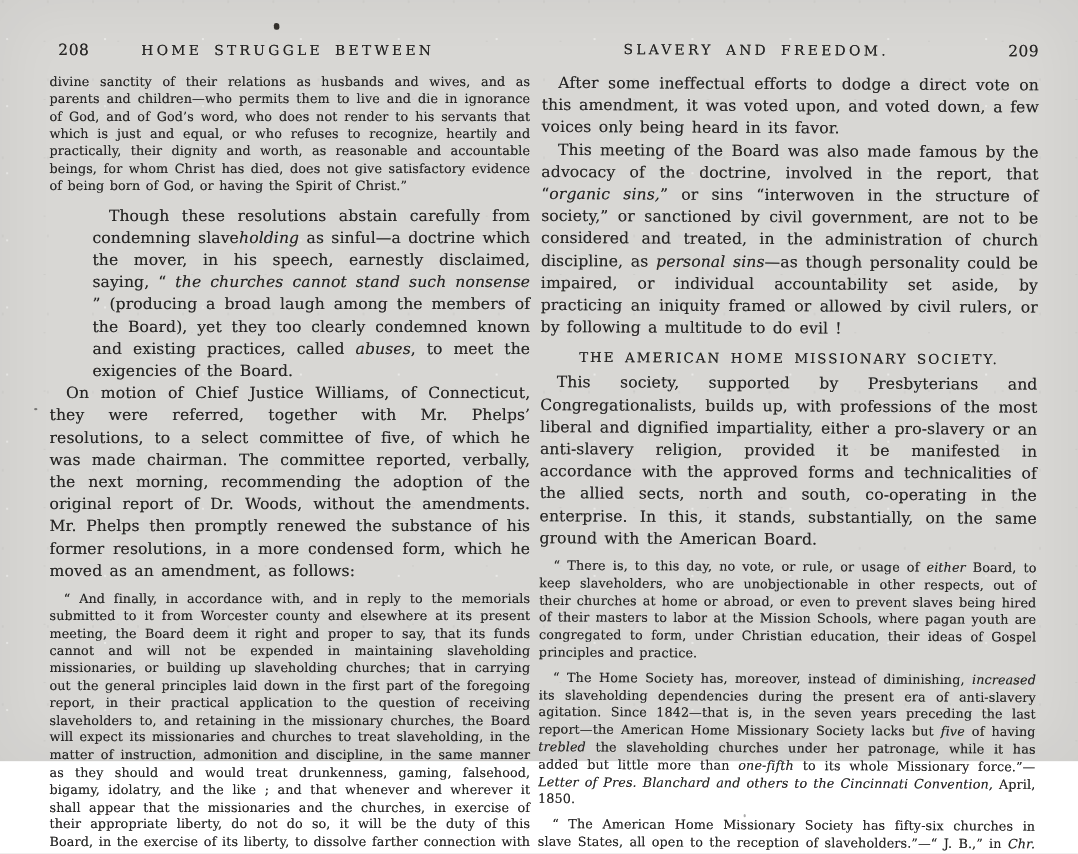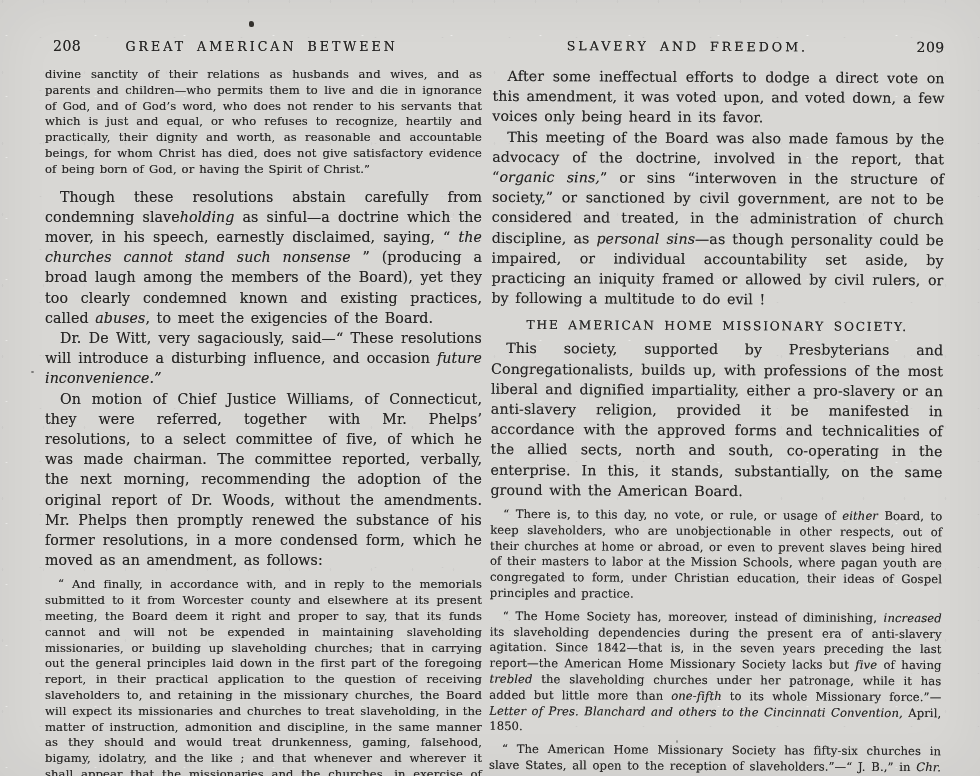--- a/index.html
+++ b/index.html
@@ -3,21 +3,21 @@
 <meta charset="utf-8">
 <style>
   html, body {
     margin: 0; padding: 0;
     width: 980px; height: 776px;
     overflow: hidden;
     font-family: "DejaVu Serif", "Liberation Serif", serif;
   }
   .spread {
     position: relative;
-    width: 980px; height: 776px;
+    width: 980px; height: 692px;
     background-color: #d8d7d4;
     background-image:
       radial-gradient(rgba(0,0,0,0.05) 0.6px, transparent 1.1px),
       radial-gradient(rgba(0,0,0,0.035) 0.6px, transparent 1.1px),
       radial-gradient(rgba(255,255,255,0.55) 0.7px, transparent 1.2px);
     background-size: 67px 53px, 41px 71px, 89px 61px;
     background-position: 7px 11px, 23px 37px, 51px 5px;
     box-shadow: inset 0 0 60px rgba(0,0,0,0.05);
     color: #262524;
   }
@@ -50,21 +50,21 @@
   .block { margin: 0; text-shadow: 0 0 0.35px rgba(20,20,20,0.5); }
   .block-body {
     font-size: 14.2px; line-height: 20.2px;
     text-indent: 15px; word-spacing: 0.14em; letter-spacing: 0.1px;
   }
   .block-small {
     font-size: 11.6px; line-height: 15.8px;
     text-indent: 13px; word-spacing: 0.1em; letter-spacing: 0.1px;
     margin-top: 7px;
   }
-  .block-small + .block-body { margin-top: 9px; }
+  .block-small + .block-body { margin-top: 9px; margin-left: 39px; }
   .noindent { text-indent: 0; }
 
   .section-heading {
     text-align: center;
     font-size: 12.2px; letter-spacing: 1.8px; word-spacing: 3px;
     margin: 10px 0 6px 0;
     text-shadow: 0 0 0.4px rgba(0,0,0,0.6);
     white-space: nowrap;
   }
 
@@ -91,26 +91,25 @@
 
 <div class="spread">
 
   <div class="ink-speck"></div>
   <div class="margin-dot"></div>
   <div class="bottom-dot"></div>
 
   <div class="page page-left">
     <div class="page-header">
       <span class="page-number">208</span>
-      <span class="running-head">GREAT AMERICAN BETWEEN</span>
+      <span class="running-head">HOME STRUGGLE BETWEEN</span>
     </div>
     <div class="text-column" id="left-col">
         <p class="block block-small noindent"><span>divine sanctity of their relations as husbands and wives, and as parents and children—who permits them to live and die in ignorance of God, and of God’s word, who does not render to his servants that which is just and equal, or who refuses to recognize, heartily and practically, their dignity and worth, as reasonable and accountable beings, for whom Christ has died, does not give satisfactory evidence of being born of God, or having the Spirit of Christ.”</span></p>
         <p class="block block-body"><span>Though these resolutions abstain carefully from condemning slave</span><i>holding</i><span> as sinful—a doctrine which the mover, in his speech, earnestly disclaimed, saying, “ </span><i>the churches cannot stand such nonsense</i><span> ” (producing a broad laugh among the members of the Board), yet they too clearly condemned known and existing practices, called </span><i>abuses</i><span>, to meet the exigencies of the Board.</span></p>
-        <p class="block block-body"><span>Dr. De Witt, very sagaciously, said—“ These resolutions will introduce a disturbing influence, and occasion </span><i>future inconvenience.”</i></p>
         <p class="block block-body"><span>On motion of Chief Justice Williams, of Connecticut, they were referred, together with Mr. Phelps’ resolutions, to a select committee of five, of which he was made chairman.  The committee reported, verbally, the next morning, recommending the adoption of the original report of Dr. Woods, without the amendments.  Mr. Phelps then promptly renewed the substance of his former resolutions, in a more condensed form, which he moved as an amendment, as follows:</span></p>
         <p class="block block-small"><span>“ And finally, in accordance with, and in reply to the memorials submitted to it from Worcester county and elsewhere at its present meeting, the Board deem it right and proper to say, that its funds cannot and will not be expended in maintaining slaveholding missionaries, or building up slaveholding churches; that in carrying out the general principles laid down in the first part of the foregoing report, in their practical application to the question of receiving slaveholders to, and retaining in the missionary churches, the Board will expect its missionaries and churches to treat slaveholding, in the matter of instruction, admonition and discipline, in the same manner as they should and would treat drunkenness, gaming, falsehood, bigamy, idolatry, and the like ; and that whenever and wherever it shall appear that the missionaries and the churches, in exercise of their appropriate liberty, do not do so, it will be the duty of this Board, in the exercise of its liberty, to dissolve farther connection with them.”</span></p>
       </div>
   </div>
 
   <div class="page page-right">
     <div class="page-header">
       <span class="running-head">SLAVERY AND FREEDOM.</span>
       <span class="page-number">209</span>
     </div>

